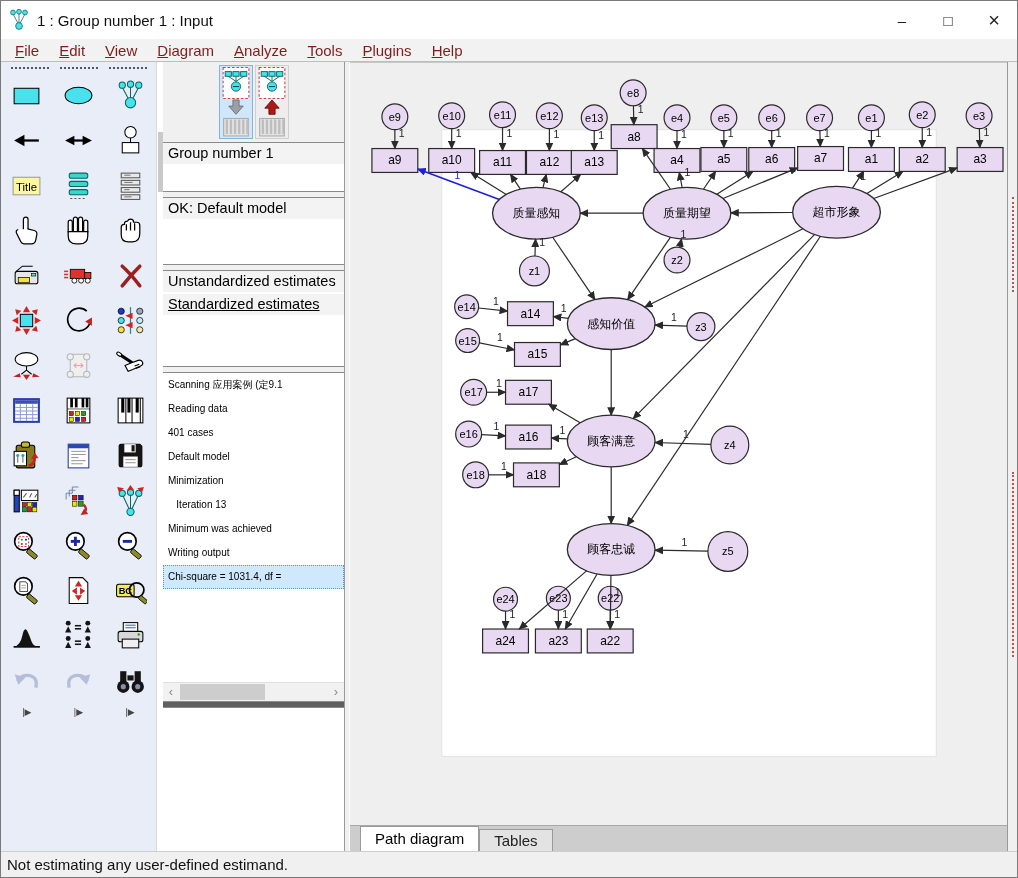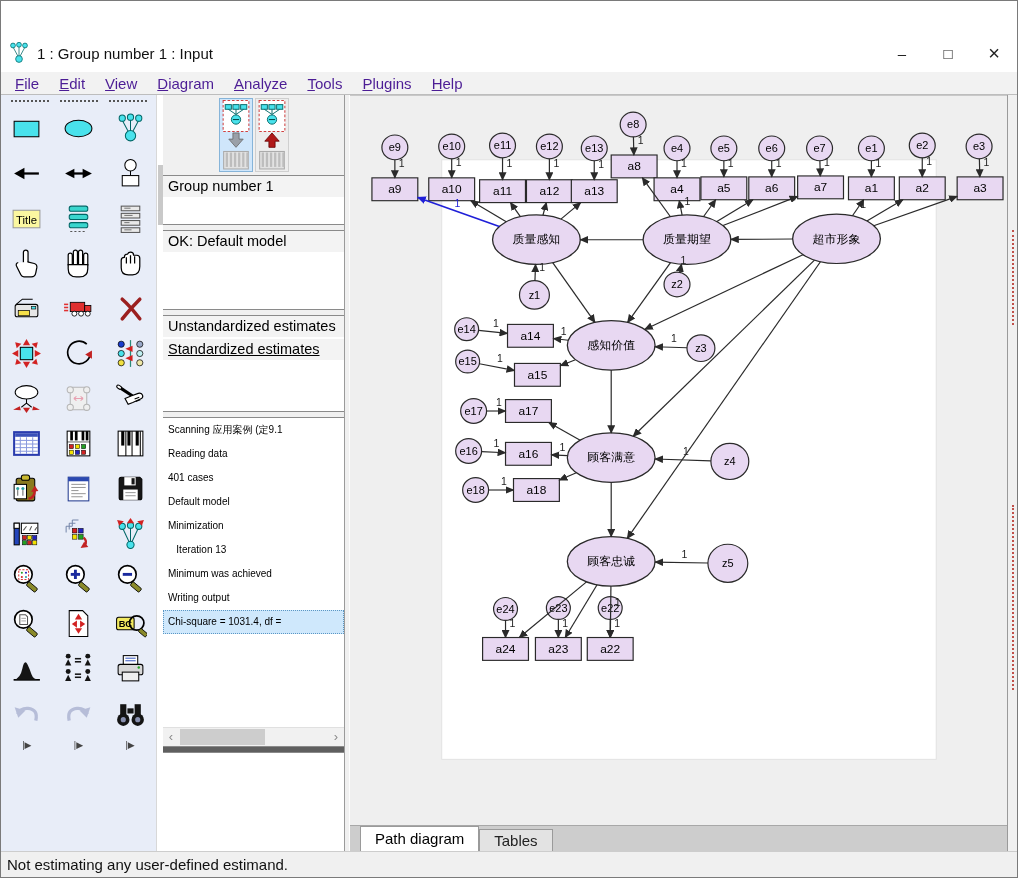--- a/index.html
+++ b/index.html
@@ -1,30 +1,30 @@
 <!DOCTYPE html>
 <html><head>
 <meta charset="utf-8">
 <style>
   * { box-sizing: border-box; margin: 0; padding: 0; }
   html,body { width:1018px; height:878px; overflow:hidden; }
   body { font-family:"Liberation Sans","DejaVu Sans",sans-serif; background:#fff; }
   .window { width:1018px; height:878px; display:flex; flex-direction:column; border:1px solid #7a7a7a; }
 
   
-  .titlebar { height:38px; background:#fff; display:flex; align-items:center; padding:0 0 0 6px; flex:none;margin-top:33px; }
+  .titlebar { height:38px; background:#fff; display:flex; align-items:center; padding:0 0 0 6px; flex:none; }
   .titlebar .appicon { width:24px; height:24px; margin-right:6px; flex:none; }
   .titlebar .title { font-size:15px; color:#111; }
   .titlebar .spacer { flex:1; }
   .winbtn { width:46px; height:38px; display:flex; align-items:center; justify-content:center; font-size:15px; color:#222; }
   .winbtn.close { font-size:20px; }
 
   
   .menubar { height:23px; background:#f2f2f2; border-bottom:1px solid #bdbdbd; display:flex; align-items:center; padding-left:4px; flex:none; }
-  .menu-item { font-size:15px; color:#4c1d95; padding:1px 10px; }
+  .menu-item { font-size:15px; color:#7f1d1d; padding:1px 10px; }
   .menu-item .u { text-decoration:underline; }
 
   
   .main { flex:1; display:flex; min-height:0; }
 
   
   .toolbar { width:155px; background:#e8edf8; flex:none; padding-top:2px; }
   .tb-dots { display:flex; justify-content:space-around; padding:3px 4px 2px 4px; }
   .tb-dots span { width:38px; height:4px; border-top:2px dotted #555; }
   .tb-grid { display:grid; grid-template-columns:repeat(3,1fr); }
@@ -655,21 +655,21 @@
               <rect x="23" y="51" width="2.2" height="14" fill="#bdbdbd"></rect>
             </svg>
           </div>
         </div>
       <div class="pbox" style="height:50px">
         <div id="groups">
             <div class="prow">Group number 1</div>
           </div>
       </div>
       <div class="pgap"></div>
-      <div class="pbox" style="height:80px">
+      <div class="pbox" style="height:68px">
         <div id="models">
             <div class="prow">OK: Default model</div>
           </div>
       </div>
       <div class="pgap"></div>
       <div class="pbox" style="height:97px">
         <div id="estimates">
             <div class="prow">Unstandardized estimates</div>
             <div class="prow">Standardized estimates</div>
           </div>

